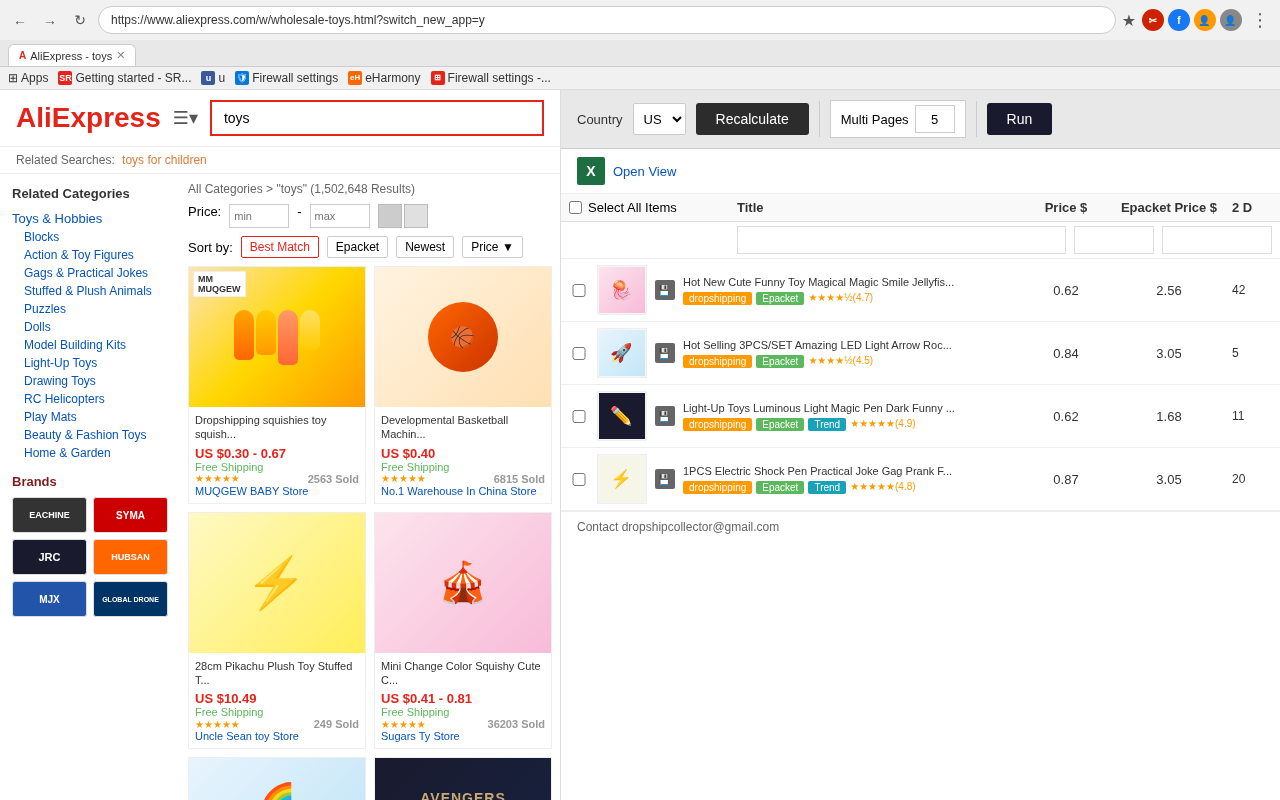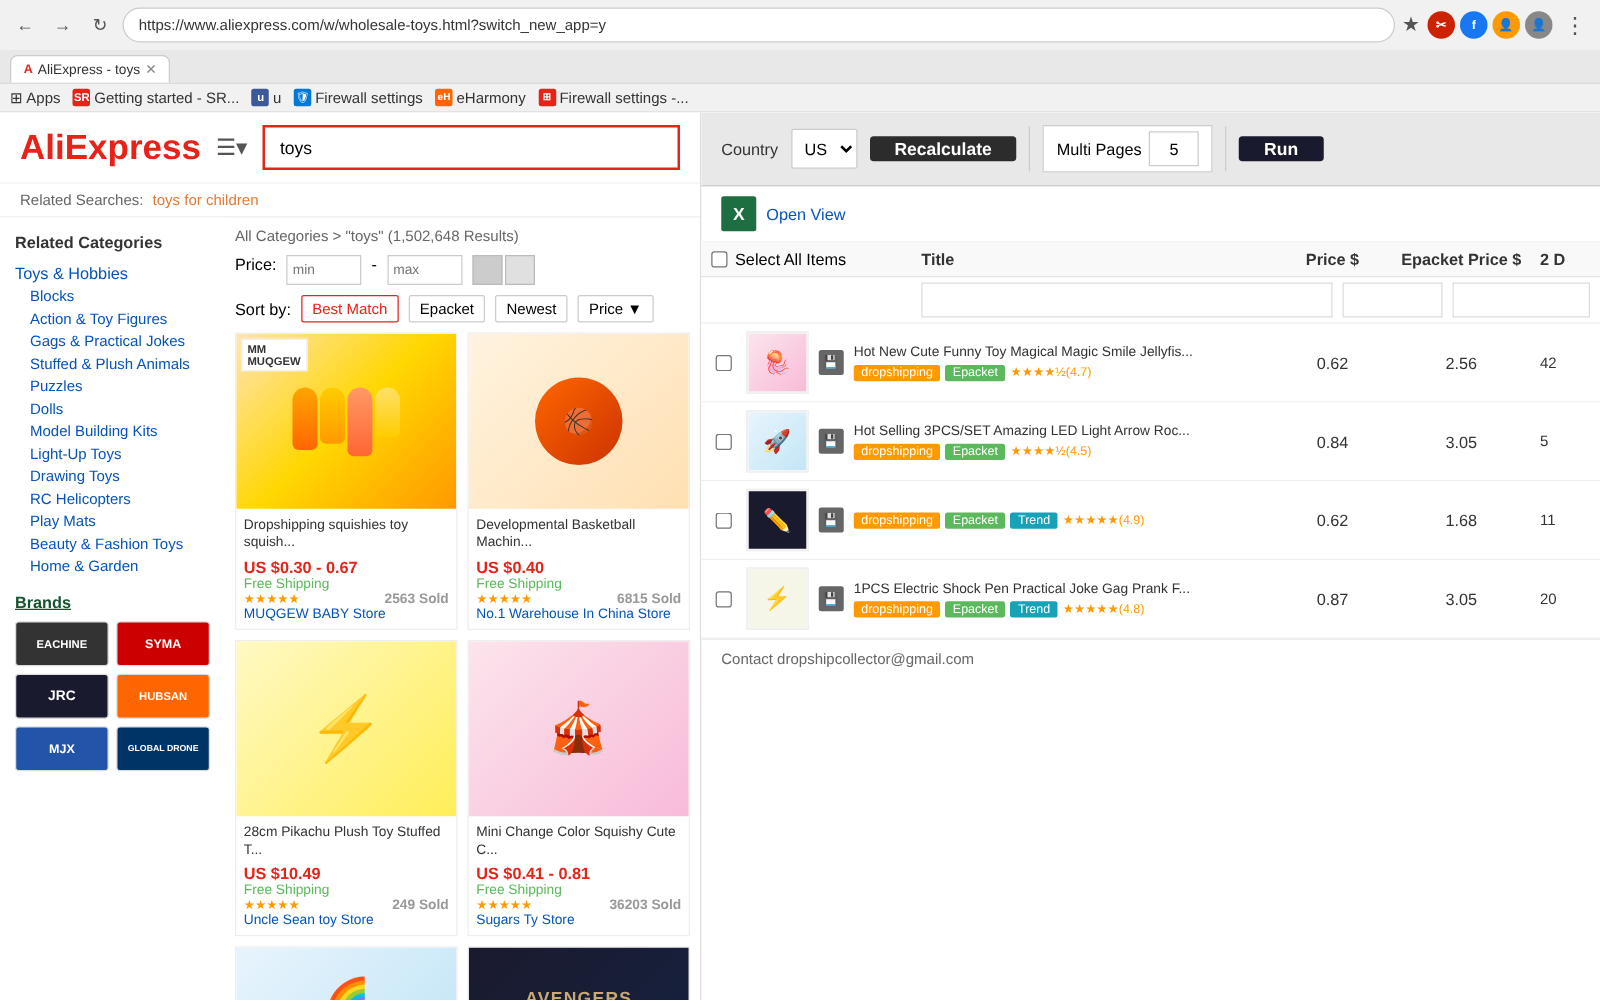--- a/index.html
+++ b/index.html
@@ -43,21 +43,21 @@
     
     .ae-related { padding: 6px 16px; font-size: 12px; color: #666; background: white; border-bottom: 1px solid #eee; }
     .ae-related a { color: #e07b39; text-decoration: none; margin-left: 4px; }
 
     
     .ae-body { display: flex; }
     .ae-sidebar { width: 180px; padding: 12px; flex-shrink: 0; background: white; }
     .ae-sidebar-title { font-weight: bold; font-size: 13px; margin-bottom: 8px; color: #333; }
     .ae-sidebar-cat { font-size: 13px; color: #0654ba; cursor: pointer; padding: 2px 0; display: block; }
     .ae-sidebar-cat.sub { padding-left: 12px; font-size: 12px; }
-    .ae-brands-title { font-weight: bold; font-size: 13px; margin: 12px 0 8px; color: #14532d; text-decoration: underline; }
+    .ae-brands-title { font-weight: bold; font-size: 13px; margin: 12px 0 8px; color: #7f1d1d; }
     .ae-brand-grid { display: grid; grid-template-columns: 1fr 1fr; gap: 6px; }
     .ae-brand-item { border: 1px solid #ddd; border-radius: 3px; padding: 4px; display: flex; align-items: center; justify-content: center; font-size: 10px; font-weight: bold; height: 36px; cursor: pointer; }
 
     
     .ae-main { flex: 1; padding: 8px; overflow: hidden; }
     .ae-breadcrumb { font-size: 12px; color: #666; margin-bottom: 8px; }
     .ae-filters { display: flex; gap: 8px; margin-bottom: 8px; flex-wrap: wrap; }
     .ae-price-input { width: 60px; height: 24px; border: 1px solid #ccc; padding: 0 4px; font-size: 11px; }
     .ae-sort-bar { display: flex; align-items: center; gap: 8px; margin-bottom: 8px; }
     .ae-sort-btn { padding: 3px 8px; border: 1px solid #ccc; background: white; font-size: 12px; cursor: pointer; border-radius: 2px; }
@@ -70,21 +70,21 @@
     .ae-product-title { font-size: 11px; color: #333; line-height: 1.3; margin-bottom: 4px; overflow: hidden; display: -webkit-box; -webkit-line-clamp: 2; -webkit-box-orient: vertical; }
     .ae-product-price { font-size: 13px; font-weight: bold; color: #e62319; }
     .ae-product-shipping { font-size: 11px; color: #5cb85c; }
     .ae-product-sold { font-size: 11px; color: #999; font-weight: bold; }
     .ae-product-store { font-size: 11px; color: #0654ba; }
 
     
     .op-toolbar { background: #e8e8e8; padding: 10px 16px; display: flex; align-items: center; gap: 10px; border-bottom: 1px solid #ccc; }
     .op-label { font-size: 13px; color: #333; font-weight: 500; }
     .op-select { height: 32px; border: 1px solid #ccc; padding: 0 6px; font-size: 13px; background: white; border-radius: 2px; }
-    .op-btn { height: 20px; padding: 0 20px; border: none; border-radius: 3px; font-size: 14px; cursor: pointer; font-weight: 700; }
+    .op-btn { height: 32px; padding: 0 20px; border: none; border-radius: 3px; font-size: 14px; cursor: pointer; font-weight: 400; }
     .op-btn-recalc { background: #2c2c2c; color: white; }
     .op-btn-run { background: #1a1a2e; color: white; }
     .op-multi-pages { display: flex; align-items: center; gap: 6px; border: 1px solid #ccc; padding: 4px 10px; background: white; }
     .op-pages-input { width: 40px; height: 28px; border: 1px solid #ccc; text-align: center; font-size: 13px; }
     .op-separator { width: 1px; height: 36px; background: #ccc; }
 
     
     .op-open-view { padding: 8px 16px; display: flex; align-items: center; gap: 8px; border-bottom: 1px solid #eee; }
     .op-excel-icon { width: 28px; height: 28px; background: #1d6f42; color: white; display: flex; align-items: center; justify-content: center; font-size: 12px; font-weight: bold; border-radius: 2px; }
     .op-open-view-label { color: #0654ba; cursor: pointer; font-size: 13px; }
@@ -439,20 +439,21 @@
       <div class="op-row-2d">5</div>
     </div>
 
     <div class="op-product-row">
       <input type="checkbox" class="op-row-check" style="">
       <div class="op-row-img">
         <div style="width:46px;height:46px;background:#1a1a2e;display:flex;align-items:center;justify-content:center;font-size:18px;">✏️</div>
       </div>
       <div class="op-save-btn">💾</div>
       <div class="op-row-title-area">
+        <div class="op-row-title">Light-Up Toys Luminous Light Magic Pen Dark Funny ...</div>
         <div class="op-badges">
           <span class="op-badge op-badge-drop">dropshipping</span>
           <span class="op-badge op-badge-epacket">Epacket</span>
           <span class="op-badge op-badge-trend">Trend</span>
           <span class="op-stars">★★★★★(4.9)</span>
         </div>
       </div>
       <div class="op-row-price">0.62</div>
       <div class="op-row-epacket">1.68</div>
       <div class="op-row-2d">11</div>

